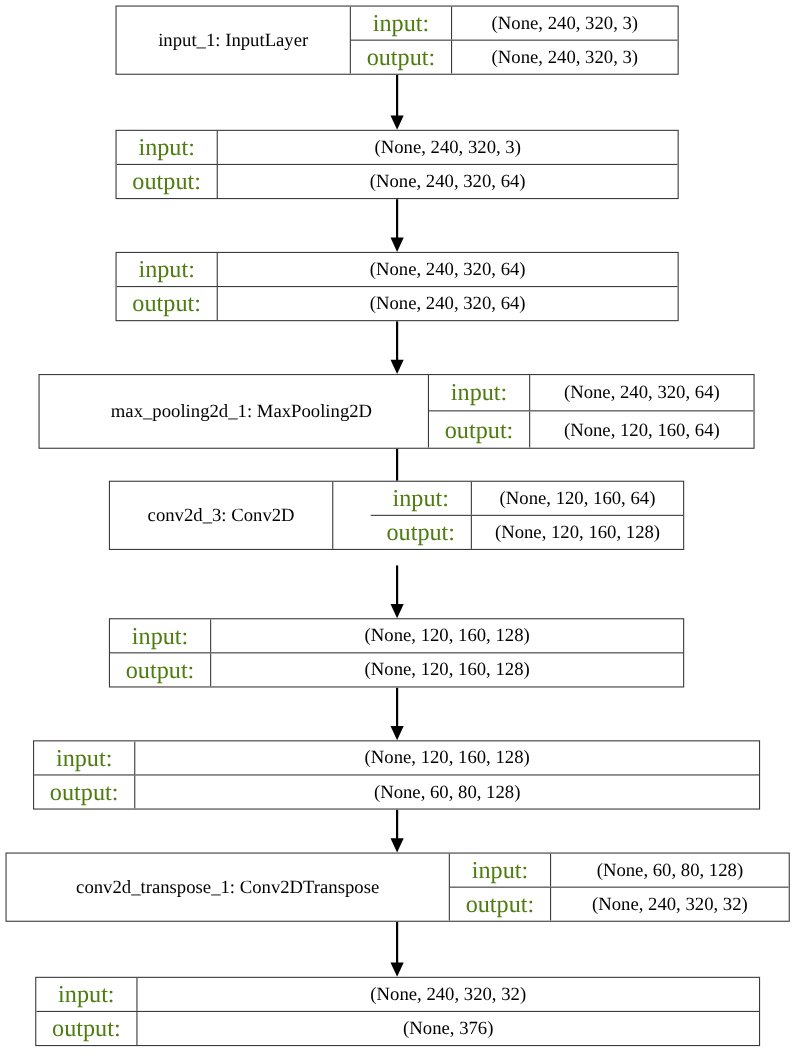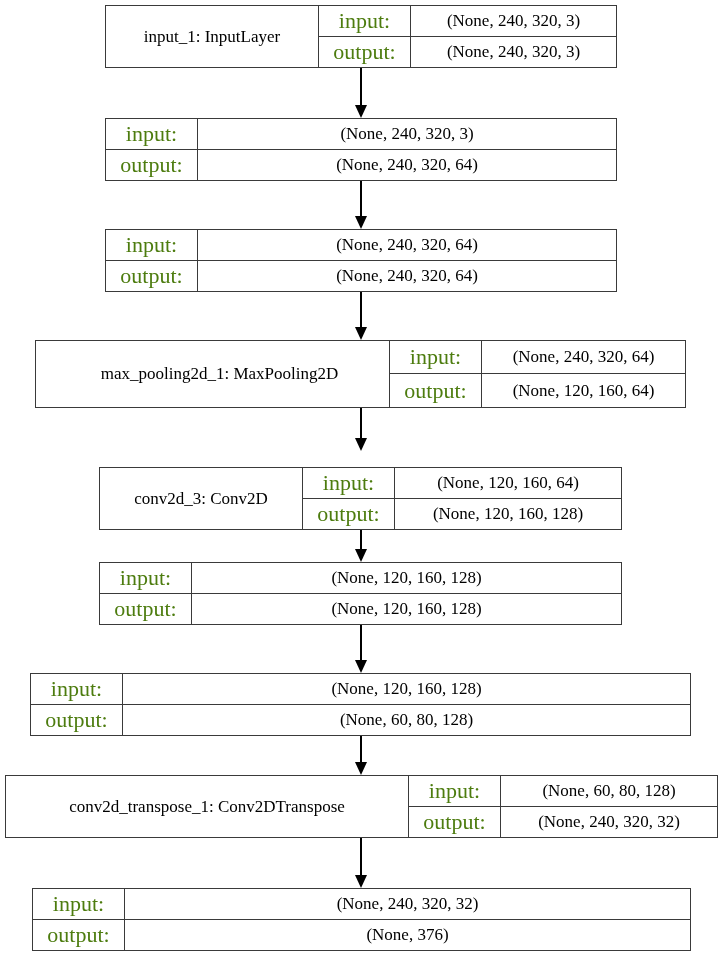--- a/index.html
+++ b/index.html
@@ -193,21 +193,21 @@
         <div class="io-row top">
           <div class="io-label" style="width: 92px; flex: 0 0 92px;">input:</div>
           <div class="io-value">(None, 240, 320, 64)</div>
         </div>
         <div class="io-row bottom">
           <div class="io-label" style="width: 92px; flex: 0 0 92px;">output:</div>
           <div class="io-value">(None, 120, 160, 64)</div>
         </div>
       </div>
     </div>
-    <div class="node" style="left: 99px; top: 467px; width: 523px; height: 63px;">
+    <div class="node" style="left: 99px; top: 437px; width: 523px; height: 63px; gap: 34px;">
       <div class="node-name" style="width: 203px; flex: 0 0 203px;">conv2d_3: Conv2D</div>
       <div class="node-io">
         <div class="io-row top">
           <div class="io-label" style="width: 92px; flex: 0 0 92px;">input:</div>
           <div class="io-value">(None, 120, 160, 64)</div>
         </div>
         <div class="io-row bottom">
           <div class="io-label" style="width: 92px; flex: 0 0 92px;">output:</div>
           <div class="io-value">(None, 120, 160, 128)</div>
         </div>

